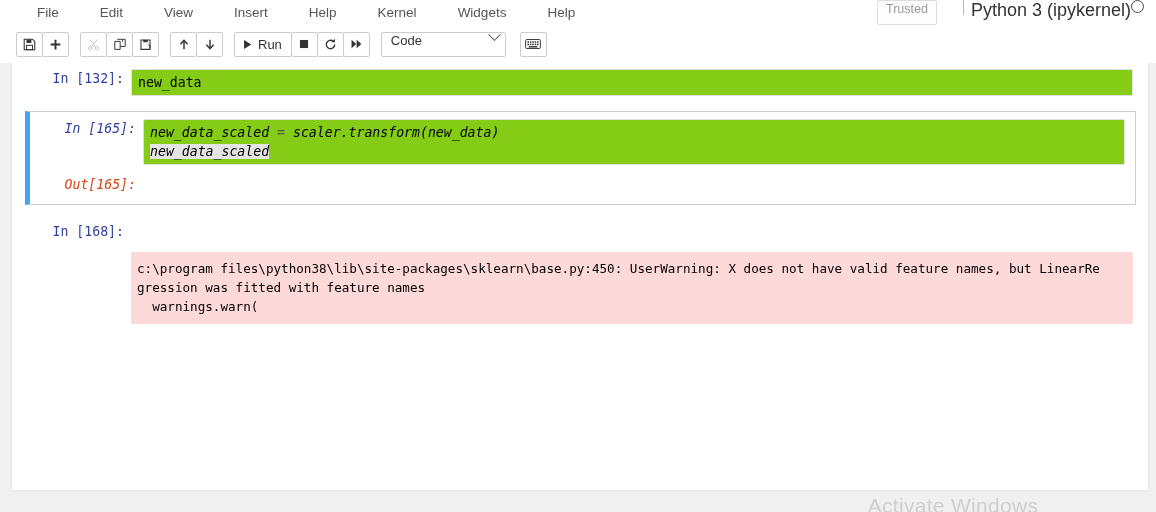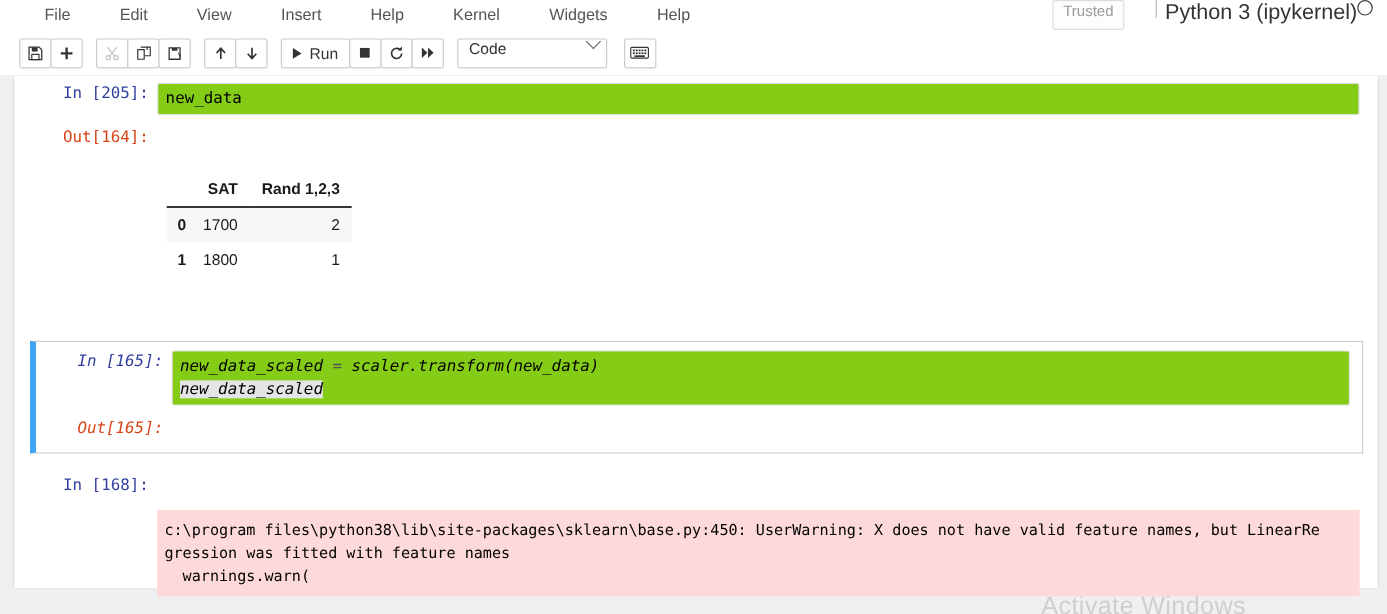--- a/index.html
+++ b/index.html
@@ -403,48 +403,22 @@
         <rect x="4.6" y="9.6" width="10.8" height="1.8" fill="#333"></rect>
       </svg>
     </div>
   </div>
 
   <div class="notebook-wrap">
     <div class="page">
 
       <div>
         <div class="cell cell-plain" style="padding-top:6px;">
-          <div class="prompt prompt-in">In [205]:</div>
+          <div class="prompt prompt-in">In [132]:</div>
           <div class="input-area">new_data</div>
-        </div>
-        <div class="cell cell-plain" style="padding-top:4px;">
-          <div class="prompt prompt-out">Out[164]:</div>
-          <div class="out-area">
-            <table class="df">
-              <thead>
-                <tr>
-                  <th class="idx"></th>
-                  <th>SAT</th>
-                  <th>Rand 1,2,3</th>
-                </tr>
-              </thead>
-              <tbody>
-                <tr class="odd">
-                  <td class="idx">0</td>
-                  <td>1700</td>
-                  <td>2</td>
-                </tr>
-                <tr>
-                  <td class="idx">1</td>
-                  <td>1800</td>
-                  <td>1</td>
-                </tr>
-              </tbody>
-            </table>
-          </div>
         </div>
       </div>
 
       <div class="cell-selected" style="margin:10px 12px 1px 13px;font-style:italic;">
         <div class="cell cell-block">
           <div class="prompt prompt-in">In [165]:</div>
           <div class="input-area"><span>new_data_scaled </span><span class="kw-op">=</span><span> scaler.transform(new_data)</span>
 <span class="sel-text">new_data_scaled</span></div>
         </div>
         <div class="cell cell-block" style="padding-top:3px;padding-bottom:10px;">

